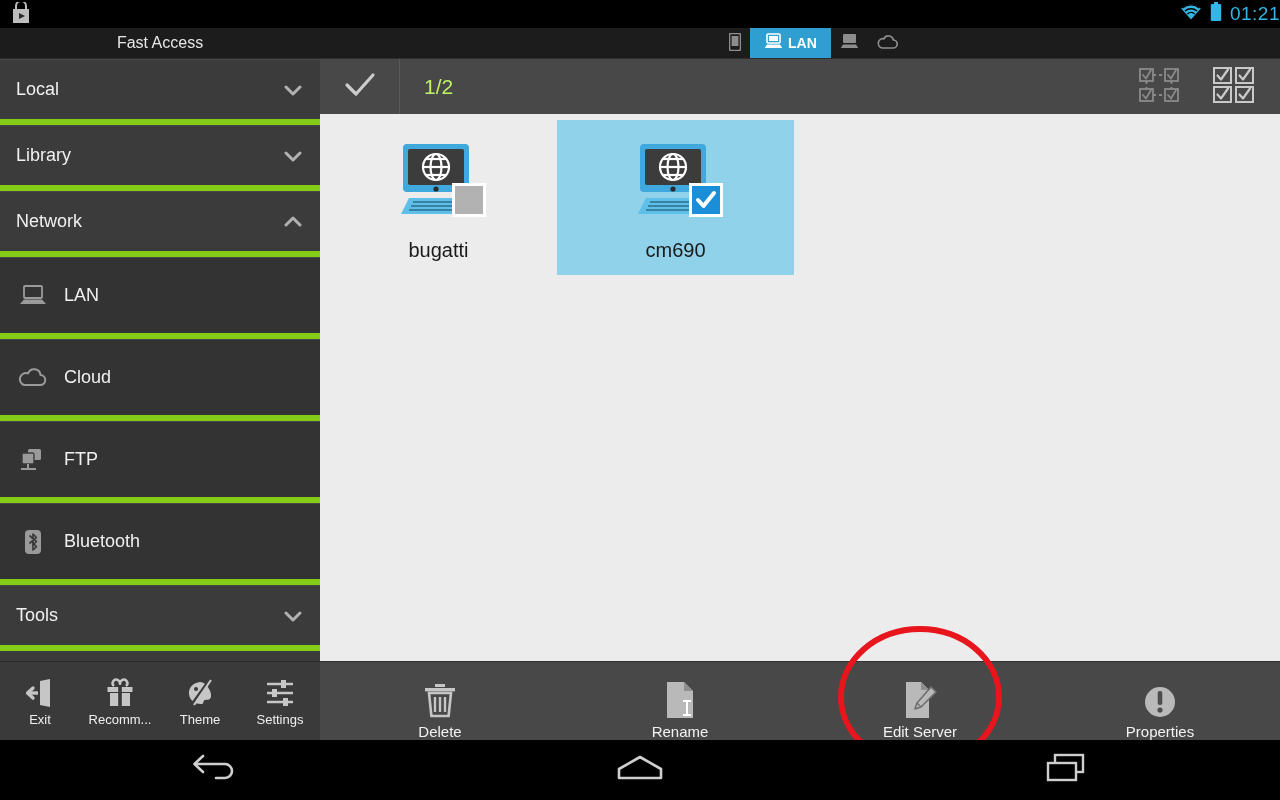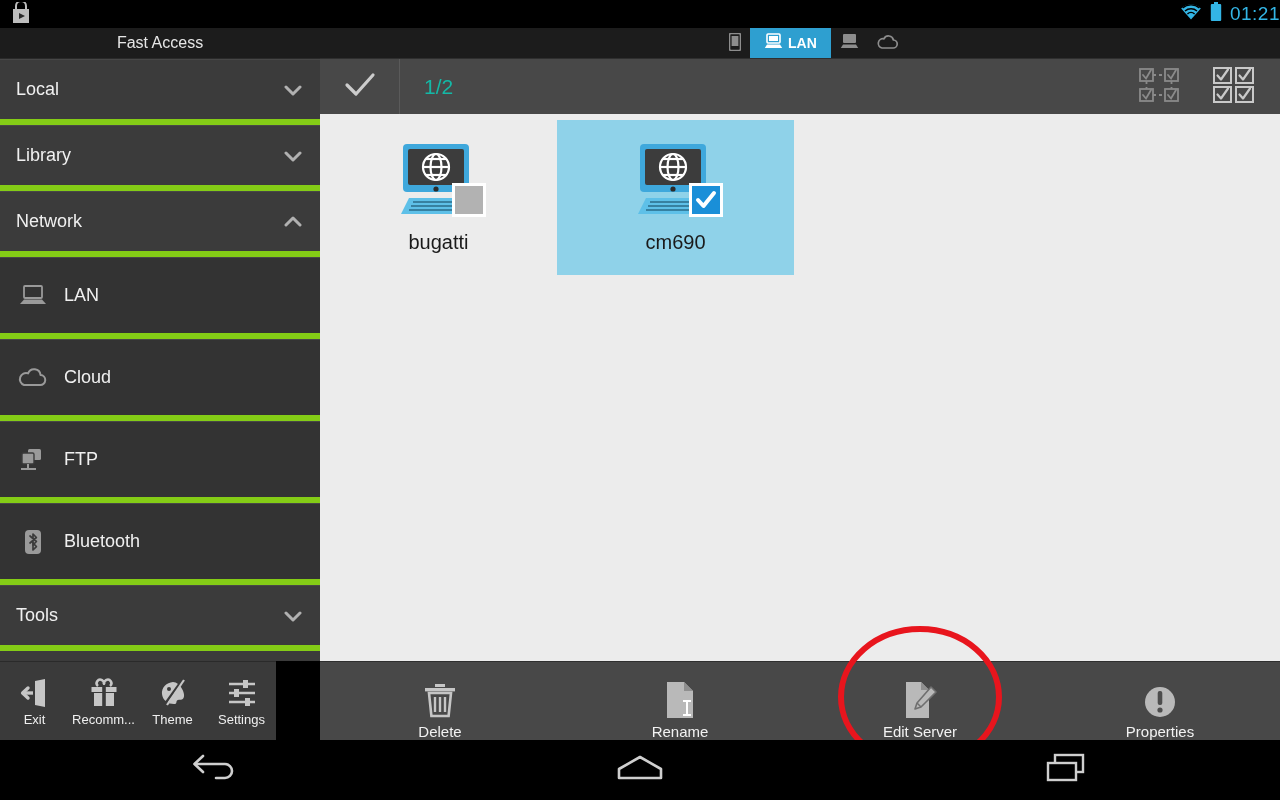--- a/index.html
+++ b/index.html
@@ -58,56 +58,56 @@
   .side-row.child { background: #333333; height: 82px; }
   .side-row .ic {
     width: 34px; margin-right: 14px;
     display: flex; align-items: center; justify-content: center;
   }
   .side-row .lbl { flex: 1; }
   .chev { width: 22px; height: 22px; opacity: .8; }
 
   
   .tools-bar {
-    position: absolute; left: 0; top: 661px; width: 276px; height: 79px;
+    position: absolute; left: 0; top: 661px; width: 320px; height: 79px;
     background: #3a3a3a; display: flex; align-items: center;
     border-top: 1px solid #2a2a2a;
   }
   .tool-btn {
     flex: 1; height: 100%; display: flex; flex-direction: column;
     align-items: center; justify-content: center; gap: 3px;
     color: #efefef; font-size: 13px;
   }
   .tool-btn .gi { height: 34px; display: flex; align-items: flex-end; }
 
   
   .content-toolbar {
     position: absolute; left: 320px; top: 58px; width: 960px; height: 56px;
     background: #484848; display: flex; align-items: center;
     border-top: 1px solid #2f2f2f;
   }
   .ct-check {
     width: 80px; height: 100%; display: flex; align-items: center;
     justify-content: center; border-right: 1px solid #5a5a5a;
   }
-  .ct-count { padding-left: 24px; color: #14b8a6; font-size: 21px; }
+  .ct-count { padding-left: 24px; color: #bef264; font-size: 21px; }
   .ct-right { margin-left: auto; display: flex; align-items: center; gap: 30px; padding-right: 24px; }
 
   
   .content {
     position: absolute; left: 320px; top: 114px; width: 960px; height: 547px;
     background: #ececec;
   }
   .grid { position: absolute; left: 0; top: 6px; display: flex; }
   .cell {
     width: 237px; height: 155px; display: flex; flex-direction: column;
     align-items: center; justify-content: flex-start; padding-top: 22px;
   }
   .cell.selected { background: #8fd2e9; }
-  .cell .name { margin-top: 11px; font-size: 20px; color: #1a1a1a; }
+  .cell .name { margin-top: 19px; font-size: 20px; color: #1a1a1a; }
   .pc-icon { position: relative; width: 88px; height: 78px; }
 
   
   .action-bar {
     position: absolute; left: 320px; top: 661px; width: 960px; height: 97px;
     background: #484848; display: flex; align-items: center;
     border-top: 1px solid #2f2f2f;
   }
   .act-btn {
     flex: 1; height: 100%; display: flex; flex-direction: column;

